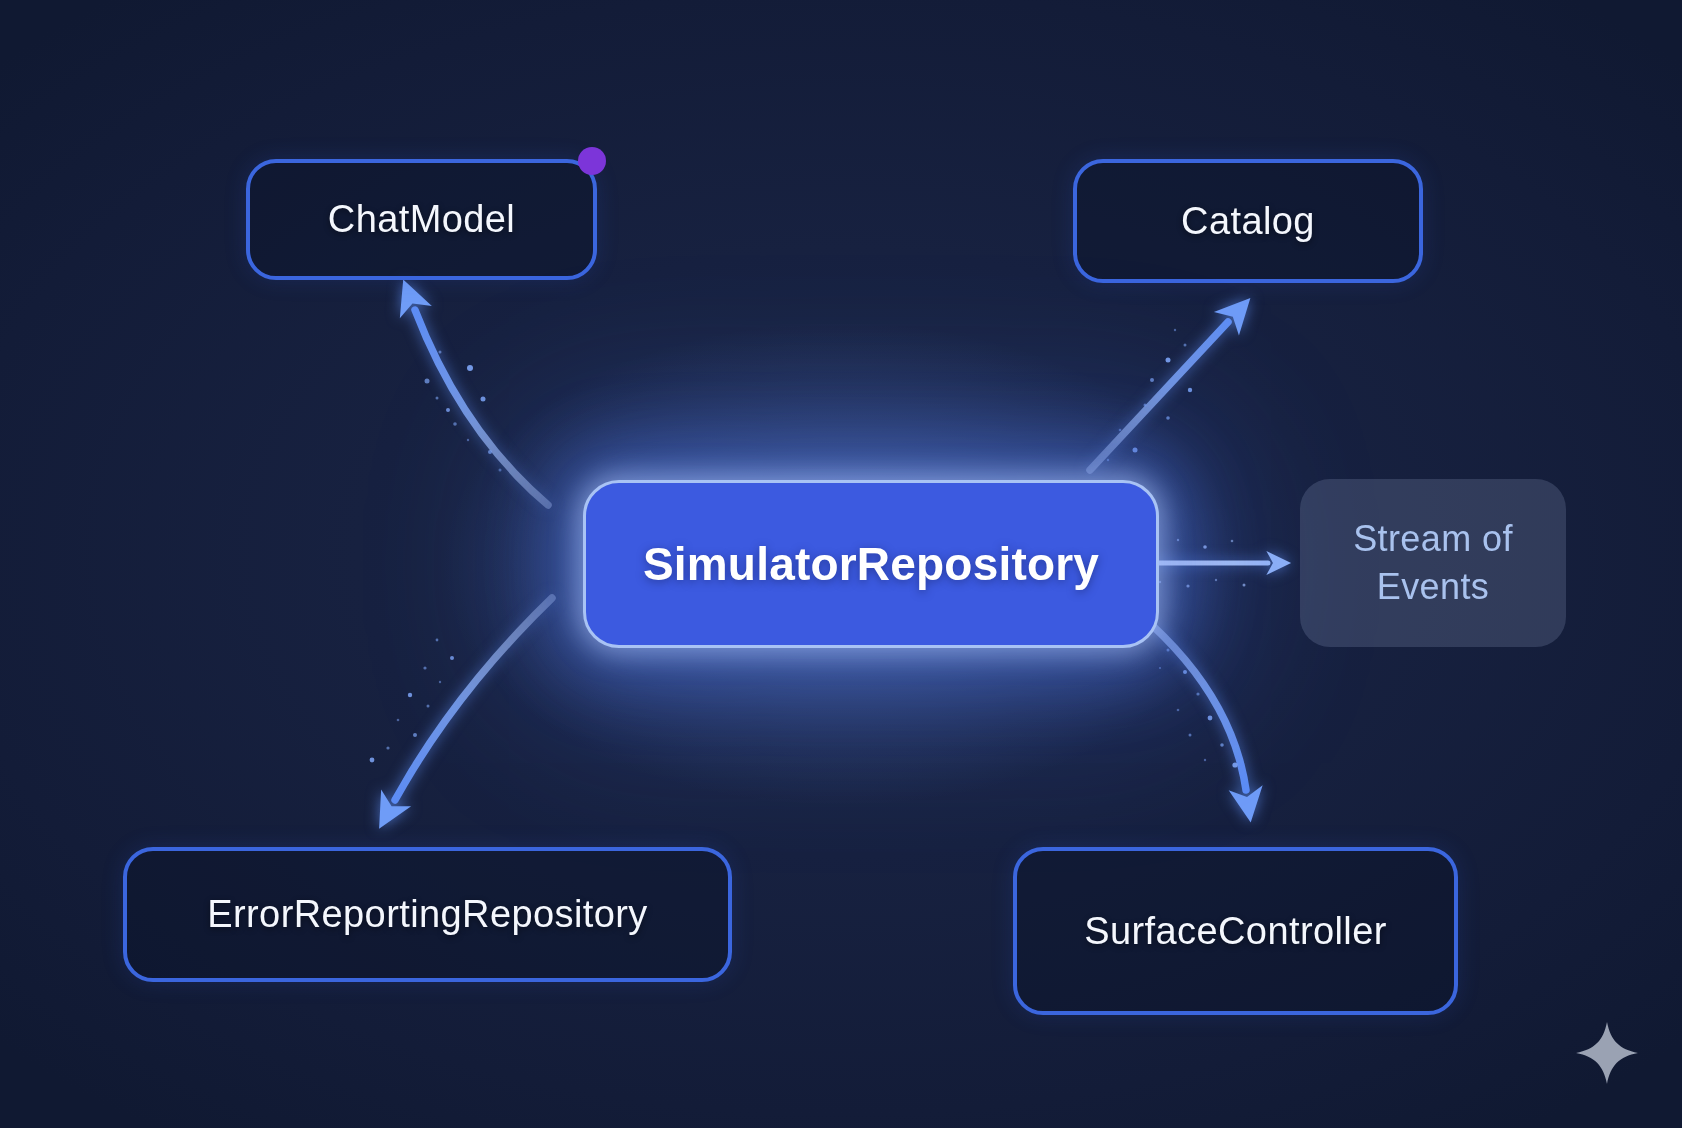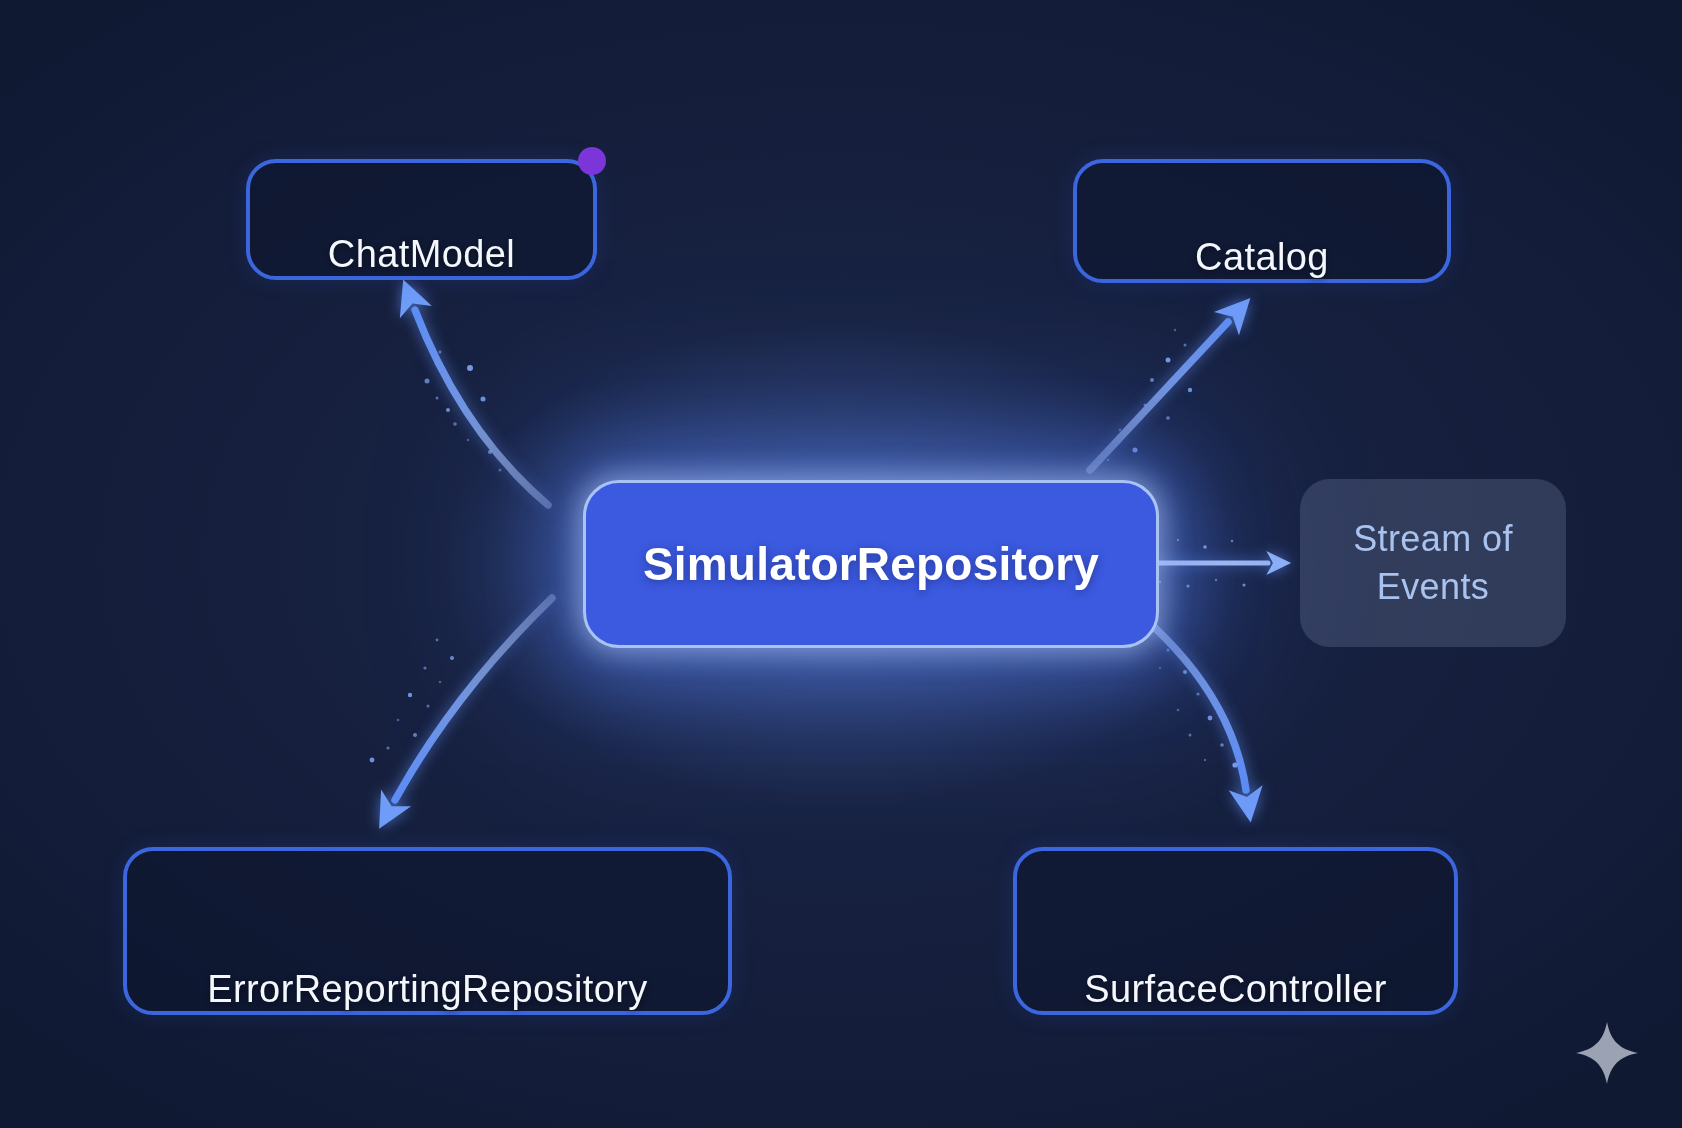--- a/index.html
+++ b/index.html
@@ -32,30 +32,30 @@
     filter: drop-shadow(0 0 7px rgba(95,142,244,0.70));
   }
   .node {
     position: absolute;
     box-sizing: border-box;
     border: 4px solid #3b66de;
     border-radius: 30px;
     background: rgba(12,19,42,0.45);
     box-shadow: 0 0 22px rgba(50,90,210,0.18);
     display: flex;
-    align-items: flex-end;
+    align-items: center;
     justify-content: center;
     color: #f4f7fd;
     font-size: 38px;
     letter-spacing: 0.4px;
     text-shadow: 0 2px 6px rgba(0,0,0,0.45);
   }
   .node-chat-model    { left: 246px; top: 159px; width: 351px; height: 121px; }
-  .node-catalog       { left: 1073px; top: 159px; width: 378px; height: 124px; }
-  .node-error         { left: 123px; top: 847px; width: 609px; height: 168px; }
+  .node-catalog       { left: 1073px; top: 159px; width: 350px; height: 124px; }
+  .node-error         { left: 123px; top: 847px; width: 609px; height: 135px; }
   .node-surface       { left: 1013px; top: 847px; width: 445px; height: 168px; }
   .center-node {
     position: absolute;
     left: 552px; top: 480px; width: 576px; height: 168px;
     box-sizing: border-box;
     background: #3c5ae0;
     border: 3px solid #a9c3f4;
     border-radius: 36px;
     display: flex;
     align-items: center;

